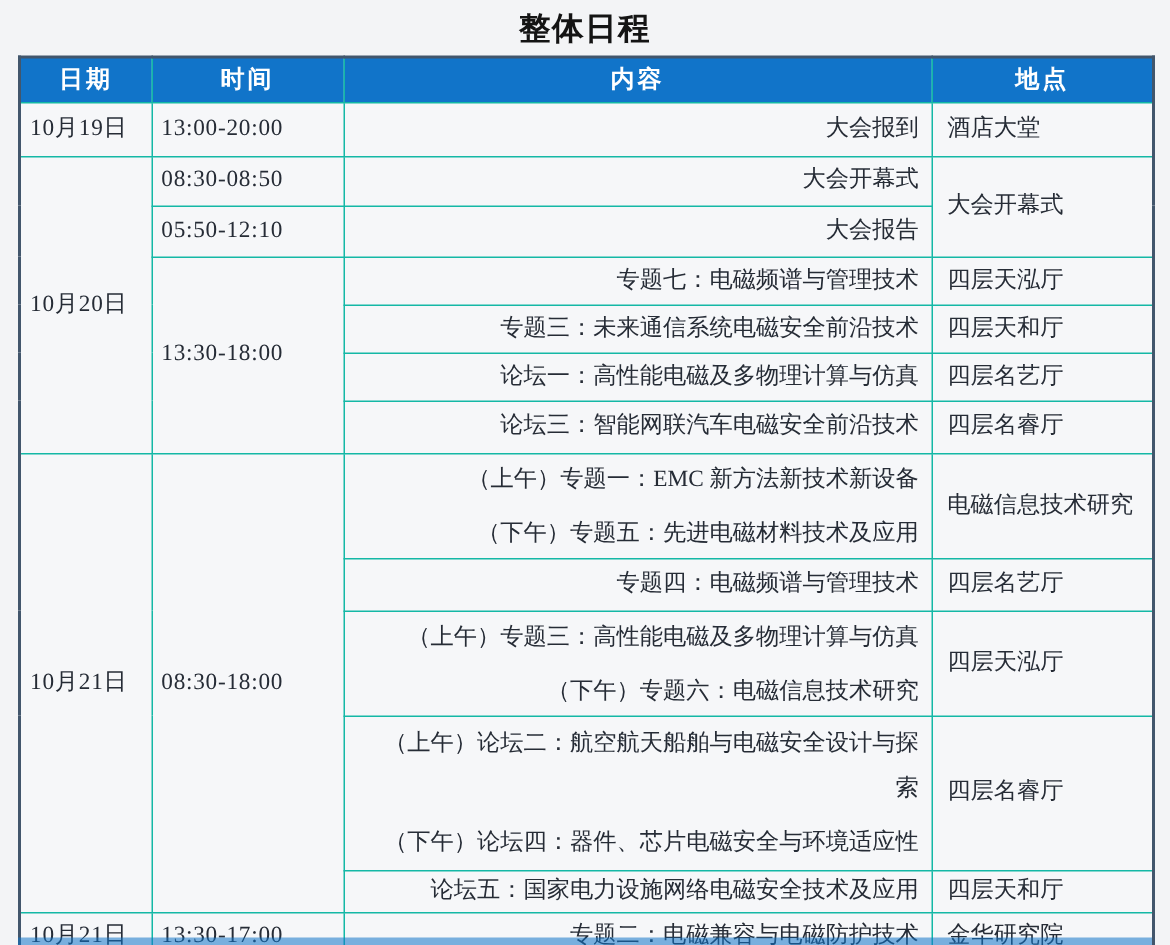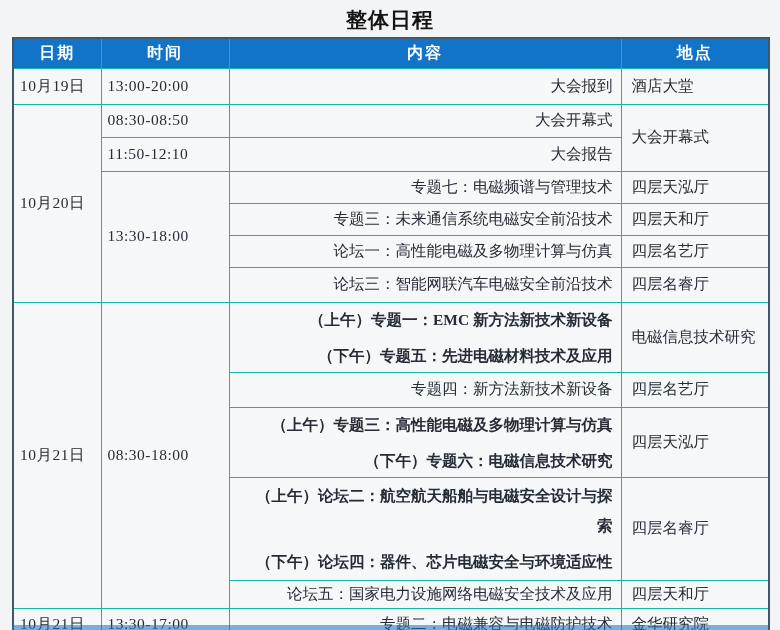--- a/index.html
+++ b/index.html
@@ -33,21 +33,21 @@
     text-align:center;padding:0;
   }
   td{
     font-size:15.5px;line-height:1.35;
     padding:2px 6px;vertical-align:middle;
     background:#f6f7f9;
   }
   td.c-date,td.c-time{text-align:left;letter-spacing:.5px;}
   td.c-content{padding:3px 8px 3px 13px;text-align:right;}
   td.c-venue{padding-left:10px;text-align:left;}
-  .line{line-height:27px;font-weight:bold;}
+  .line{line-height:27px;}
   .line + .line{margin-top:9px;}
   td.tall .line{line-height:30px;}
   td.tall .line + .line{margin-top:6px;}
   .next-header-peek{
     position:absolute;left:12px;top:625px;width:756px;height:5px;
     background:#1174c9;opacity:.55;
   }
 </style>
 </head>
 <body>
@@ -77,21 +77,21 @@
       <td class="c-venue">酒店大堂</td>
     </tr>
 
     <tr style="height:33px">
       <td class="c-date" rowspan="6">10月20日</td>
       <td class="c-time">08:30-08:50</td>
       <td class="c-content">大会开幕式</td>
       <td class="c-venue" rowspan="2">大会开幕式</td>
     </tr>
     <tr style="height:34px">
-      <td class="c-time">11:50-12:10</td>
+      <td class="c-time">05:50-12:10</td>
       <td class="c-content">大会报告</td>
     </tr>
     <tr style="height:32px">
       <td class="c-time" rowspan="4">13:30-18:00</td>
       <td class="c-content">专题七：电磁频谱与管理技术</td>
       <td class="c-venue">四层天泓厅</td>
     </tr>
     <tr style="height:32px">
       <td class="c-content">专题三：未来通信系统电磁安全前沿技术</td>
       <td class="c-venue">四层天和厅</td>
@@ -108,21 +108,21 @@
     <tr style="height:59px">
       <td class="c-date" rowspan="5">10月21日</td>
       <td class="c-time" rowspan="5">08:30-18:00</td>
       <td class="c-content">
         <div class="line">（上午）专题一：EMC 新方法新技术新设备</div>
         <div class="line">（下午）专题五：先进电磁材料技术及应用</div>
       </td>
       <td class="c-venue">电磁信息技术研究</td>
     </tr>
     <tr style="height:35px">
-      <td class="c-content">专题四：新方法新技术新设备</td>
+      <td class="c-content">专题四：电磁频谱与管理技术</td>
       <td class="c-venue">四层名艺厅</td>
     </tr>
     <tr style="height:65px">
       <td class="c-content">
         <div class="line">（上午）专题三：高性能电磁及多物理计算与仿真</div>
         <div class="line">（下午）专题六：电磁信息技术研究</div>
       </td>
       <td class="c-venue">四层天泓厅</td>
     </tr>
     <tr style="height:98px">

